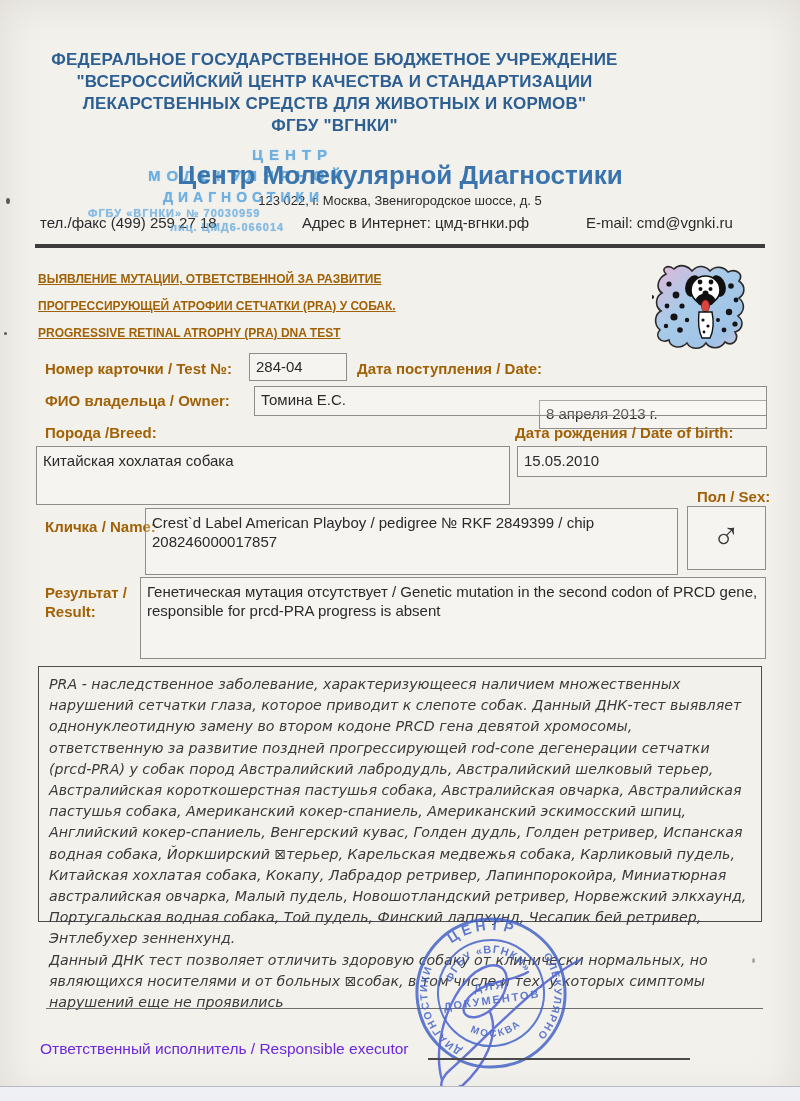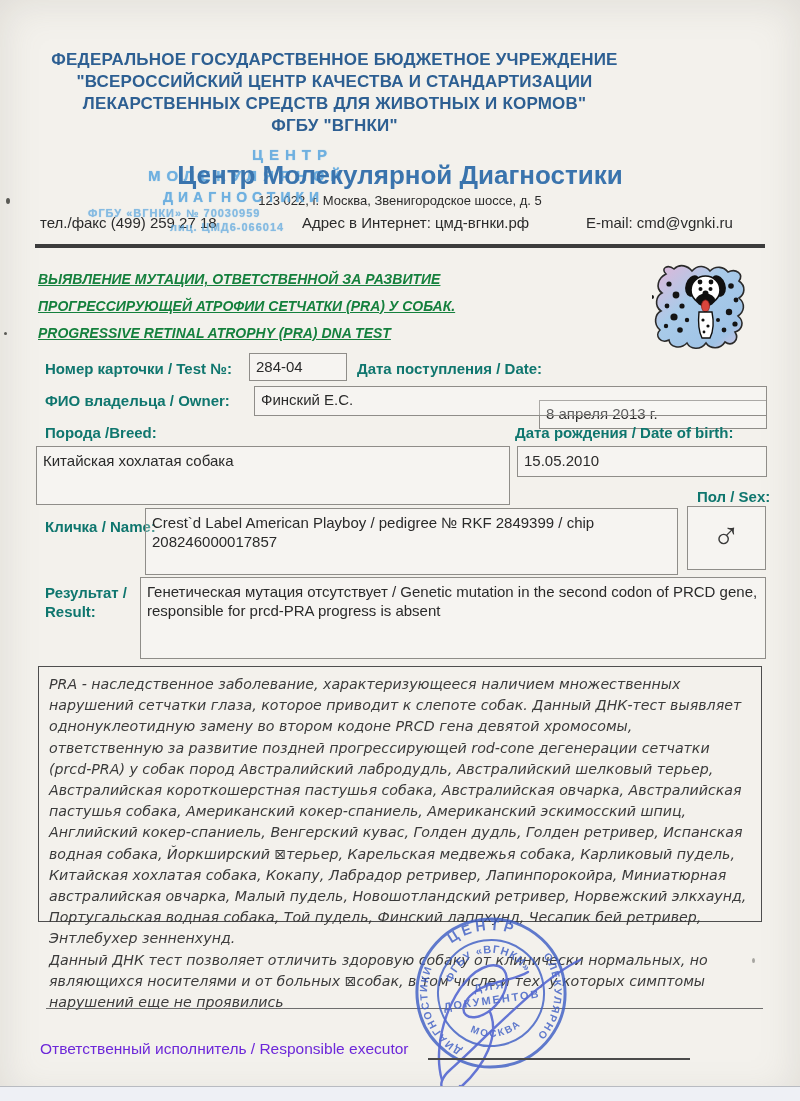--- a/index.html
+++ b/index.html
@@ -10,23 +10,23 @@
   .org-line{width:669px;text-align:center;font-weight:bold;font-size:17px;color:#2d5f92;letter-spacing:.2px;}
   .center-title{width:800px;text-align:center;font-weight:bold;font-size:26px;color:#3a74ad;z-index:2;}
   .addr{width:800px;text-align:center;font-size:13px;color:#2b2b2b;}
   .contact{font-size:15px;color:#2b2b2b;}
   
   .ink{color:#58a5de;font-weight:bold;opacity:.85;text-shadow:0 0 1px rgba(88,165,222,.9);z-index:1;white-space:nowrap;}
   
   .rule-thick{height:4px;background:#3c3c3c;}
   .rule-thin{height:1px;background:#6e6e6e;}
   
-  .test-title-line{font-weight:bold;font-style:italic;font-size:14px;color:#15803d;text-decoration:underline;line-height:27px;white-space:nowrap;}
-  
-  .lbl{font-weight:bold;font-size:15px;color:#0f766e;white-space:nowrap;}
+  .test-title-line{font-weight:bold;font-size:12px;color:#a16207;text-decoration:underline;line-height:27px;white-space:nowrap;}
+  
+  .lbl{font-weight:bold;font-size:15px;color:#a16207;white-space:nowrap;}
   .box{border:1.5px solid #8f8d89;background:rgba(255,255,255,.25);}
   .val{font-size:15px;color:#2a2a2a;padding:4px 6px;line-height:19px;}
   .sexsym{font-size:38px;color:#3a3a3a;font-weight:400;line-height:1;}
   
   .info{border:1.5px solid #4e4e4e;font-family:"DejaVu Sans",sans-serif;font-style:italic;font-size:14.2px;line-height:21.2px;color:#3b3b3b;padding:7px 10px 6px 10px;}
   .info p{margin:0;}
   
   .exec{font-size:15.5px;color:#6d28d9;white-space:nowrap;}
   .bottom-strip{background:#eef0f5;}
   .speck{background:#5a5a55;border-radius:50%;}
@@ -115,21 +115,21 @@
   <div class="abs box" style="left:249px;top:353px;width:96px;height:26px;">
     <div class="val" style="padding-top:3px;">284-04</div>
   </div>
   <div class="abs lbl" style="left:357px;top:360px;">Дата поступления / Date:</div>
   <div class="abs box" style="left:539px;top:352px;width:226px;height:27px;margin-top:48px;">
     <div class="val" style="padding-top:3px;">8 апреля 2013 г.</div>
   </div>
 
   <div class="abs lbl" style="left:45px;top:392px;">ФИО владельца / Owner:</div>
   <div class="abs box" style="left:254px;top:386px;width:511px;height:28px;">
-    <div class="val" style="padding-top:3px;">Финский Е.С.</div>
+    <div class="val" style="padding-top:3px;">Томина Е.С.</div>
   </div>
 
   <div class="abs lbl" style="left:45px;top:424px;">Порода  /Breed:</div>
   <div class="abs box" style="left:36px;top:446px;width:472px;height:57px;">
     <div class="val">Китайская хохлатая собака</div>
   </div>
   <div class="abs lbl" style="left:515px;top:424px;">Дата рождения / Date of birth:</div>
   <div class="abs box" style="left:517px;top:446px;width:248px;height:29px;">
     <div class="val" style="padding-top:4px;">15.05.2010</div>
   </div>

